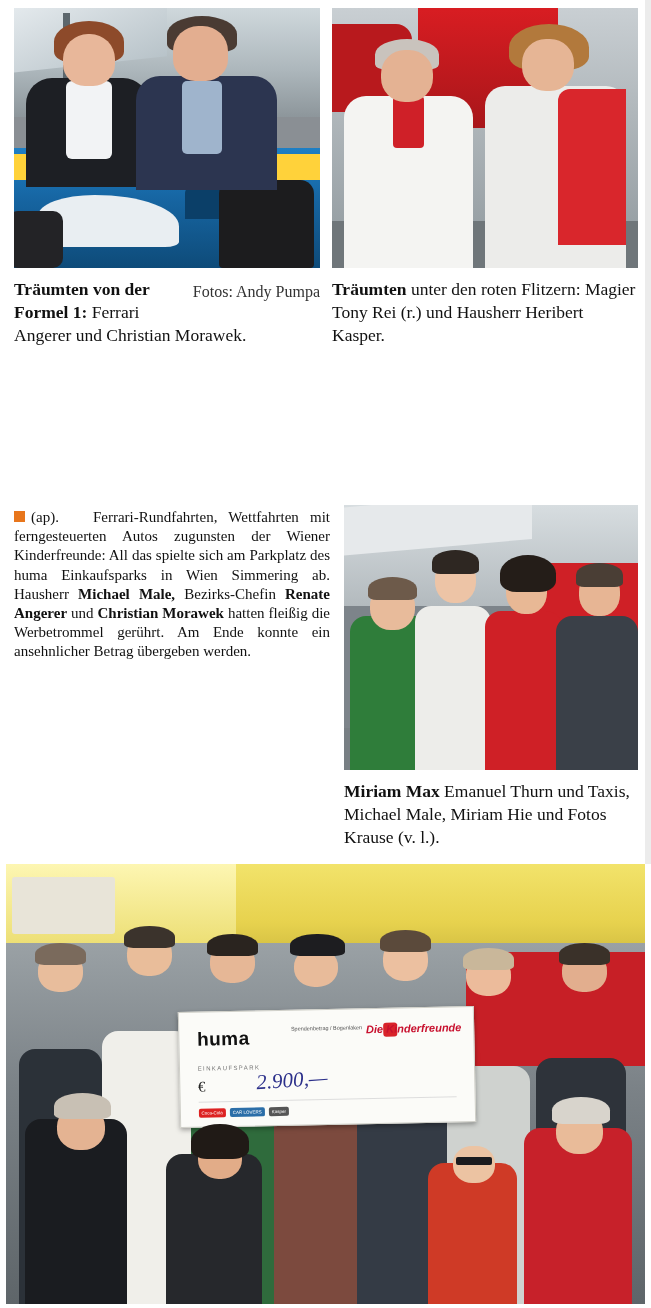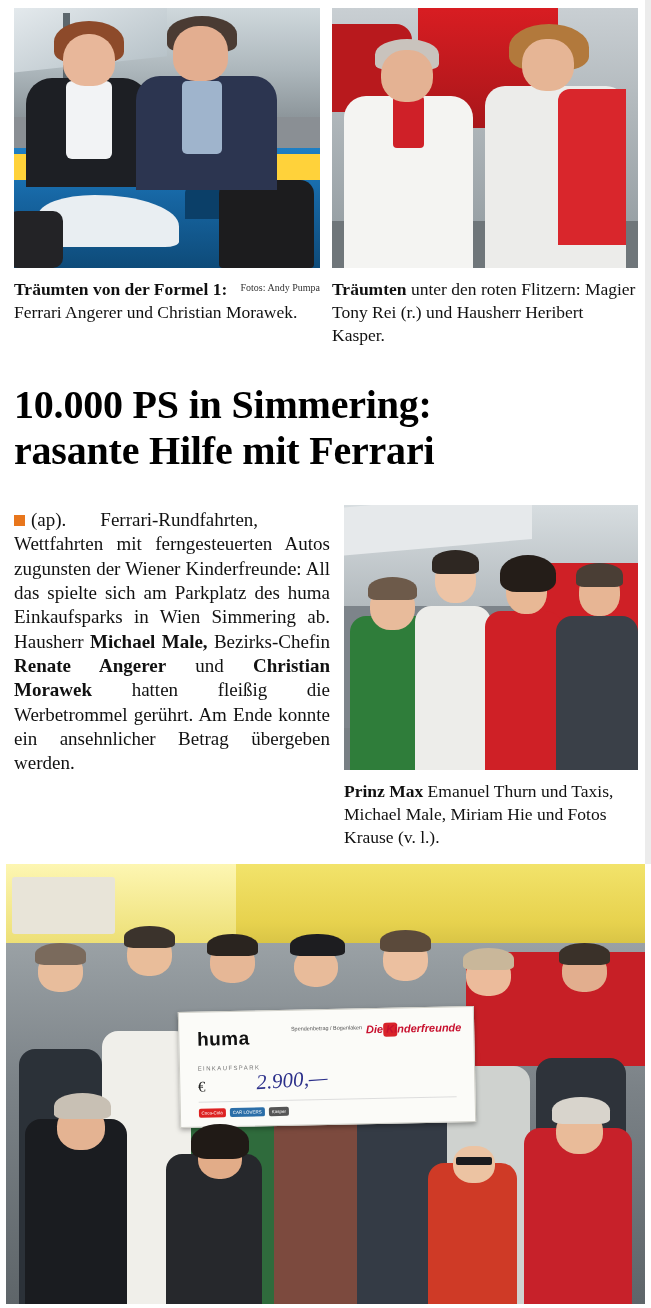--- a/index.html
+++ b/index.html
@@ -174,21 +174,21 @@
     gap: 12px;
   }
   .cap {
     width: 306px;
     font-size: 17.5px;
     line-height: 1.32;
     color: #111;
   }
   .cap b { font-weight: 700; }
   .credit {
-    font-size: 10px;
+    font-size: 16px;
     color: #333;
     float: right;
     margin-top: 3px;
     margin-left: 8px;
   }
 
   
   .headline {
     position: absolute;
     left: 14px;
@@ -200,21 +200,21 @@
     letter-spacing: -0.2px;
     color: #000;
   }
 
   
   .bodytext {
     position: absolute;
     left: 14px;
     top: 508px;
     width: 316px;
-    font-size: 19px;
+    font-size: 15px;
     line-height: 1.28;
     text-align: justify;
     color: #111;
   }
   .bodytext b { font-weight: 700; }
   .bullet {
     display: inline-block;
     width: 11px; height: 11px;
     background: #e8761c;
     margin-right: 6px;
@@ -405,24 +405,20 @@
   <div class="top-caps">
     <div class="cap">
       <span class="credit">Fotos: Andy Pumpa</span>
       <b>Träumten von der Formel 1:</b><span> Ferrari Angerer und Christian Morawek.</span>
     </div>
     <div class="cap">
       <b>Träumten</b><span> unter den roten Flitzern: Magier Tony Rei (r.) und Hausherr Heribert Kasper.</span>
     </div>
   </div>
 
-  <div class="headline">
-    <div>10.000 PS in Simmering:</div>
-    <div>rasante Hilfe mit Ferrari</div>
-  </div>
 
   <div class="bodytext">
     <span class="bullet"></span><span>(ap).</span><span class="lead-gap"></span><span>Ferrari-Rundfahrten, Wettfahrten mit ferngesteuerten Autos zugunsten der Wiener Kinderfreunde: All das spielte sich am Parkplatz des huma Einkaufsparks in Wien Simmering ab. Hausherr </span><b>Michael Male,</b><span> Bezirks-Chefin </span><b>Renate Angerer</b><span> und </span><b>Christian Morawek</b><span> hatten fleißig die Werbetrommel gerührt. Am Ende konnte ein ansehnlicher Betrag übergeben werden.</span>
   </div>
 
   <div class="photo-c">
     <div class="pc-sky"></div>
     <div class="pc-tent"></div>
     <div class="pc-car"></div>
     <div class="pc-ground"></div>
@@ -438,21 +434,21 @@
     <div class="torso" style="left:48%;width:26%;height:60%;background:#cf2026;"></div>
     <div class="head" style="left:55%;top:24%;width:14%;height:17%;background:#e8b895;"></div>
     <div class="head" style="left:53%;top:19%;width:19%;height:14%;background:#241d18;border-radius:50% 50% 30% 30%;"></div>
 
     <div class="torso" style="left:72%;width:28%;height:58%;background:#3a4048;"></div>
     <div class="head" style="left:80%;top:25%;width:14%;height:17%;background:#e7b594;"></div>
     <div class="head" style="left:79%;top:22%;width:16%;height:9%;background:#4a3e35;border-radius:50% 50% 18% 18%;"></div>
   </div>
 
   <div class="cap-c">
-    <b>Prinz Max</b><span> Emanuel Thurn und Taxis, Michael Male, Miriam Hie und Fotos Krause (v. l.).</span>
+    <b>Miriam Max</b><span> Emanuel Thurn und Taxis, Michael Male, Miriam Hie und Fotos Krause (v. l.).</span>
   </div>
 
   <div class="photo-d">
     <div class="pd-tent"></div>
     <div class="pd-tent-shade"></div>
     <div class="pd-banner"></div>
     <div class="pd-bg"></div>
     <div class="pd-car"></div>
 
     <div class="torso" style="left:2%;width:13%;height:58%;background:#2b3138;"></div>

